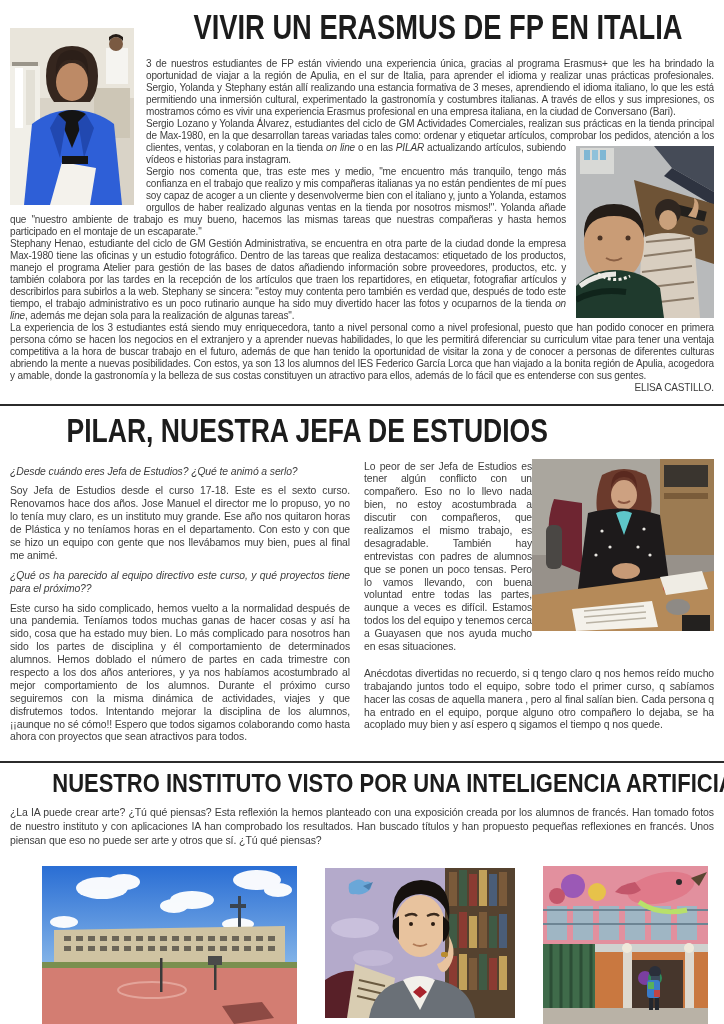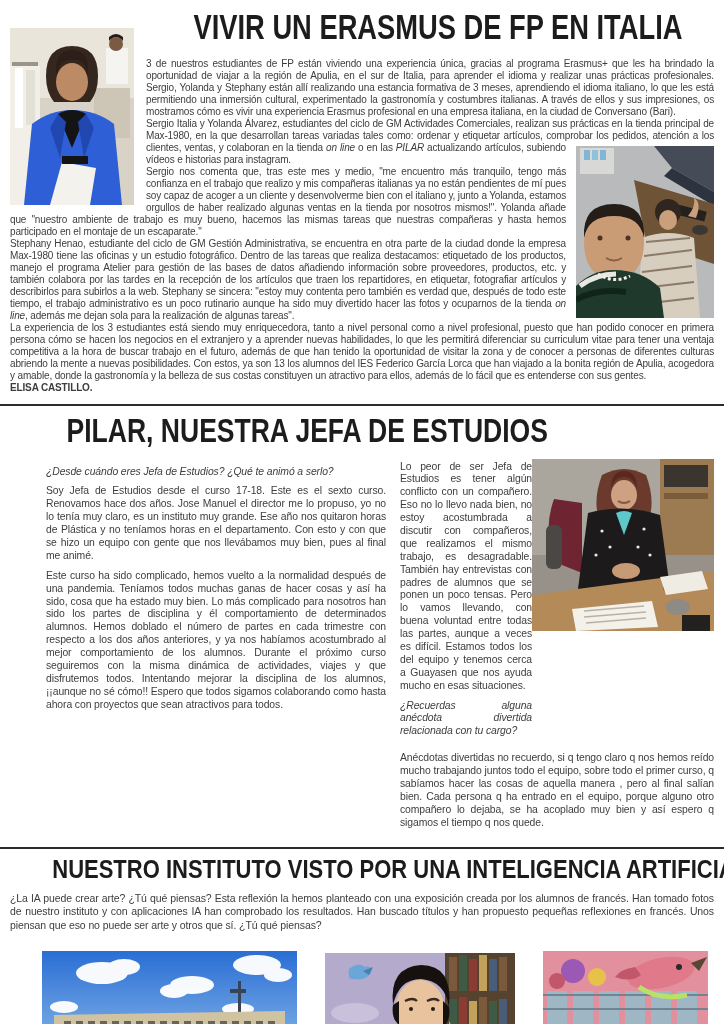--- a/index.html
+++ b/index.html
@@ -29,26 +29,26 @@
   .a1-body { font-size: 10px; line-height: 1.2; letter-spacing: -0.15px; text-align: justify; }
   .a1-body p { margin: 0; }
   .photo-left {
     float: left; width: 124px; height: 177px;
     margin: 20px 12px 6px 0;
   }
   .photo-selfie {
     float: right; width: 138px; height: 172px;
     margin: 4px 0 4px 10px;
   }
-  .byline { margin-top: 2px; text-align: left; font-weight: bold; }
+  .byline { margin-top: 2px; text-align: right; }
   
   .rule { border: none; border-top: 2px solid #2b2b2b; margin: 10px -10px 6px -10px; }
   
   .a2-cols { display: flex; gap: 14px; font-size: 10.4px; line-height: 1.24; letter-spacing: -0.1px; }
-  .a2-left { width: 340px; flex: 0 0 340px; text-align: justify; margin-left: 36px; }
+  .a2-left { width: 340px; flex: 0 0 340px; text-align: justify; }
   .a2-right { flex: 1; text-align: justify; }
   .a2-right-top { display: flex; gap: 0; justify-content: space-between; }
   .a2-right-text { flex: 1; text-align: justify; }
   .question { font-style: italic; margin: 7px 0; color: #3d3d3d; }
   .answer { margin: 7px 0; }
   .photo-pilar { width: 182px; flex: 0 0 182px; height: 172px; }
   
   .a3-intro { font-size: 10.5px; line-height: 1.32; letter-spacing: -0.1px; text-align: justify; margin-bottom: 16px; }
   .a3-images { display: flex; align-items: flex-start; justify-content: space-between; padding: 2px 6px 0 32px; }
   .photo-courtyard { width: 255px; height: 163px; }
@@ -82,21 +82,21 @@
       <path d="M76 86 L68 94 L74 130 L84 100 Z" fill="#2148b0"></path>
       <path d="M40 177 L52 134 L86 140 L80 177 Z" fill="#f4f2ec"></path>
       <rect x="52" y="128" width="26" height="8" fill="#141414"></rect>
     </svg>
   </span>
 
   <h1 class="title1">VIVIR UN ERASMUS DE FP EN ITALIA</h1>
 
   <div class="a1-body">
     <p>3 de nuestros estudiantes de FP están viviendo una experiencia única, gracias al programa Erasmus+ que les ha brindado la oportunidad de viajar a la región de Apulia, en el sur de Italia, para aprender el idioma y realizar unas prácticas profesionales. Sergio, Yolanda y Stephany están allí realizando una estancia formativa de 3 meses, aprendiendo el idioma italiano, lo que les está permitiendo una inmersión cultural,  experimentado la gastronomía y costumbres italianas. A través de ellos y sus impresiones, os mostramos cómo es vivir una experiencia Erasmus profesional en una empresa italiana, en la ciudad de Conversano (Bari).</p>
-    <p><span>Sergio Italia y Yolanda Álvarez, estudiantes del ciclo de GM Actividades Comerciales, realizan sus prácticas en la tienda principal de Max-1980, en la que desarrollan tareas variadas tales como: ordenar y etiquetar artículos, comprobar los pedidos, </span><span class="photo-selfie" title="selfie de dos estudiantes en la oficina">
+    <p><span>Sergio Lozano y Yolanda Álvarez, estudiantes del ciclo de GM Actividades Comerciales, realizan sus prácticas en la tienda principal de Max-1980, en la que desarrollan tareas variadas tales como: ordenar y etiquetar artículos, comprobar los pedidos, </span><span class="photo-selfie" title="selfie de dos estudiantes en la oficina">
           <svg viewBox="0 0 138 172" width="138" height="172">
         <rect width="138" height="172" fill="#b8babb"></rect>
         <polygon points="78,0 138,0 138,46 96,22" fill="#454b57"></polygon>
         <polygon points="96,22 138,46 138,60 88,30" fill="#2e3340"></polygon>
         <polygon points="58,34 138,58 138,118 70,96" fill="#6e5336"></polygon>
         <rect x="100" y="62" width="30" height="10" transform="rotate(14 115 67)" fill="#23201d"></rect>
         <ellipse cx="124" cy="84" rx="8" ry="5" fill="#3a3633"></ellipse>
         <rect x="4" y="2" width="34" height="26" fill="#d8d9d6"></rect>
         <rect x="8" y="4" width="6" height="10" fill="#7fb7d4"></rect>
         <rect x="16" y="4" width="6" height="10" fill="#8fc1da"></rect>
@@ -125,27 +125,27 @@
 </section>
 
 <hr class="rule">
 
 <section>
   <h2 class="title2">PILAR, NUESTRA JEFA DE ESTUDIOS</h2>
   <div class="a2-cols">
     <div class="a2-left">
       <p class="question">¿Desde cuándo eres Jefa de Estudios? ¿Qué te animó a serlo?</p>
       <p class="answer">Soy Jefa de Estudios desde el curso 17-18. Este es el sexto curso. Renovamos hace dos años. Jose Manuel el director me lo propuso, yo no lo tenía muy claro, es un instituto muy grande. Ese año nos quitaron horas de Plástica y no teníamos horas en el departamento. Con esto y con que se hizo un equipo con gente que nos llevábamos muy bien, pues al final me animé.</p>
+      <p class="question">¿Qué os ha parecido al equipo directivo este curso, y qué proyectos tiene para el próximo??</p>
       <p class="answer">Este curso ha sido complicado, hemos vuelto a la normalidad después de una pandemia. Teníamos todos muchas ganas de hacer cosas y así ha sido, cosa que ha estado muy bien. Lo más complicado para nosotros han sido los partes de disciplina y él comportamiento de determinados alumnos. Hemos doblado el número de partes en cada trimestre con respecto a los dos años anteriores, y ya nos habíamos acostumbrado al mejor comportamiento de los alumnos. Durante el próximo curso seguiremos con la misma dinámica de actividades, viajes y que disfrutemos todos. Intentando mejorar la disciplina de los alumnos, ¡¡aunque no sé cómo!! Espero que todos sigamos colaborando como hasta ahora con proyectos que sean atractivos para todos.</p>
     </div>
     <div class="a2-right">
       <div class="a2-right-top">
         <div class="a2-right-text">
           <p class="answer" style="margin-top:2px">Lo peor de ser Jefa de Estudios es tener algún conflicto con un compañero. Eso no lo llevo nada bien, no estoy acostumbrada a discutir con compañeros, que realizamos el mismo trabajo, es desagradable. También hay entrevistas con padres de alumnos que se ponen un poco tensas. Pero lo vamos llevando, con buena voluntad entre todas las partes, aunque a veces es difícil. Estamos todos los del equipo y tenemos cerca a Guayasen que nos ayuda mucho en esas situaciones.</p>
-          <p class="question">¿Recuerdas alguna anécdota divertida relacionada con tu cargo?</p>
         </div>
         <span class="photo-pilar" title="Pilar, jefa de estudios, en su despacho">
           <svg viewBox="0 0 182 172" width="182" height="172">
             <rect width="182" height="172" fill="#aaa69e"></rect>
             <rect x="128" y="0" width="54" height="96" fill="#9c7b52"></rect>
             <rect x="132" y="6" width="44" height="22" fill="#3a352f"></rect>
             <rect x="132" y="34" width="44" height="6" fill="#7a5c3a"></rect>
             <rect x="0" y="96" width="182" height="76" fill="#97918a"></rect>
             <path d="M22 40 q-14 40 8 66 l20 8 0 -70 z" fill="#6e2531"></path>
             <rect x="14" y="66" width="16" height="44" rx="6" fill="#4a4744"></rect>

